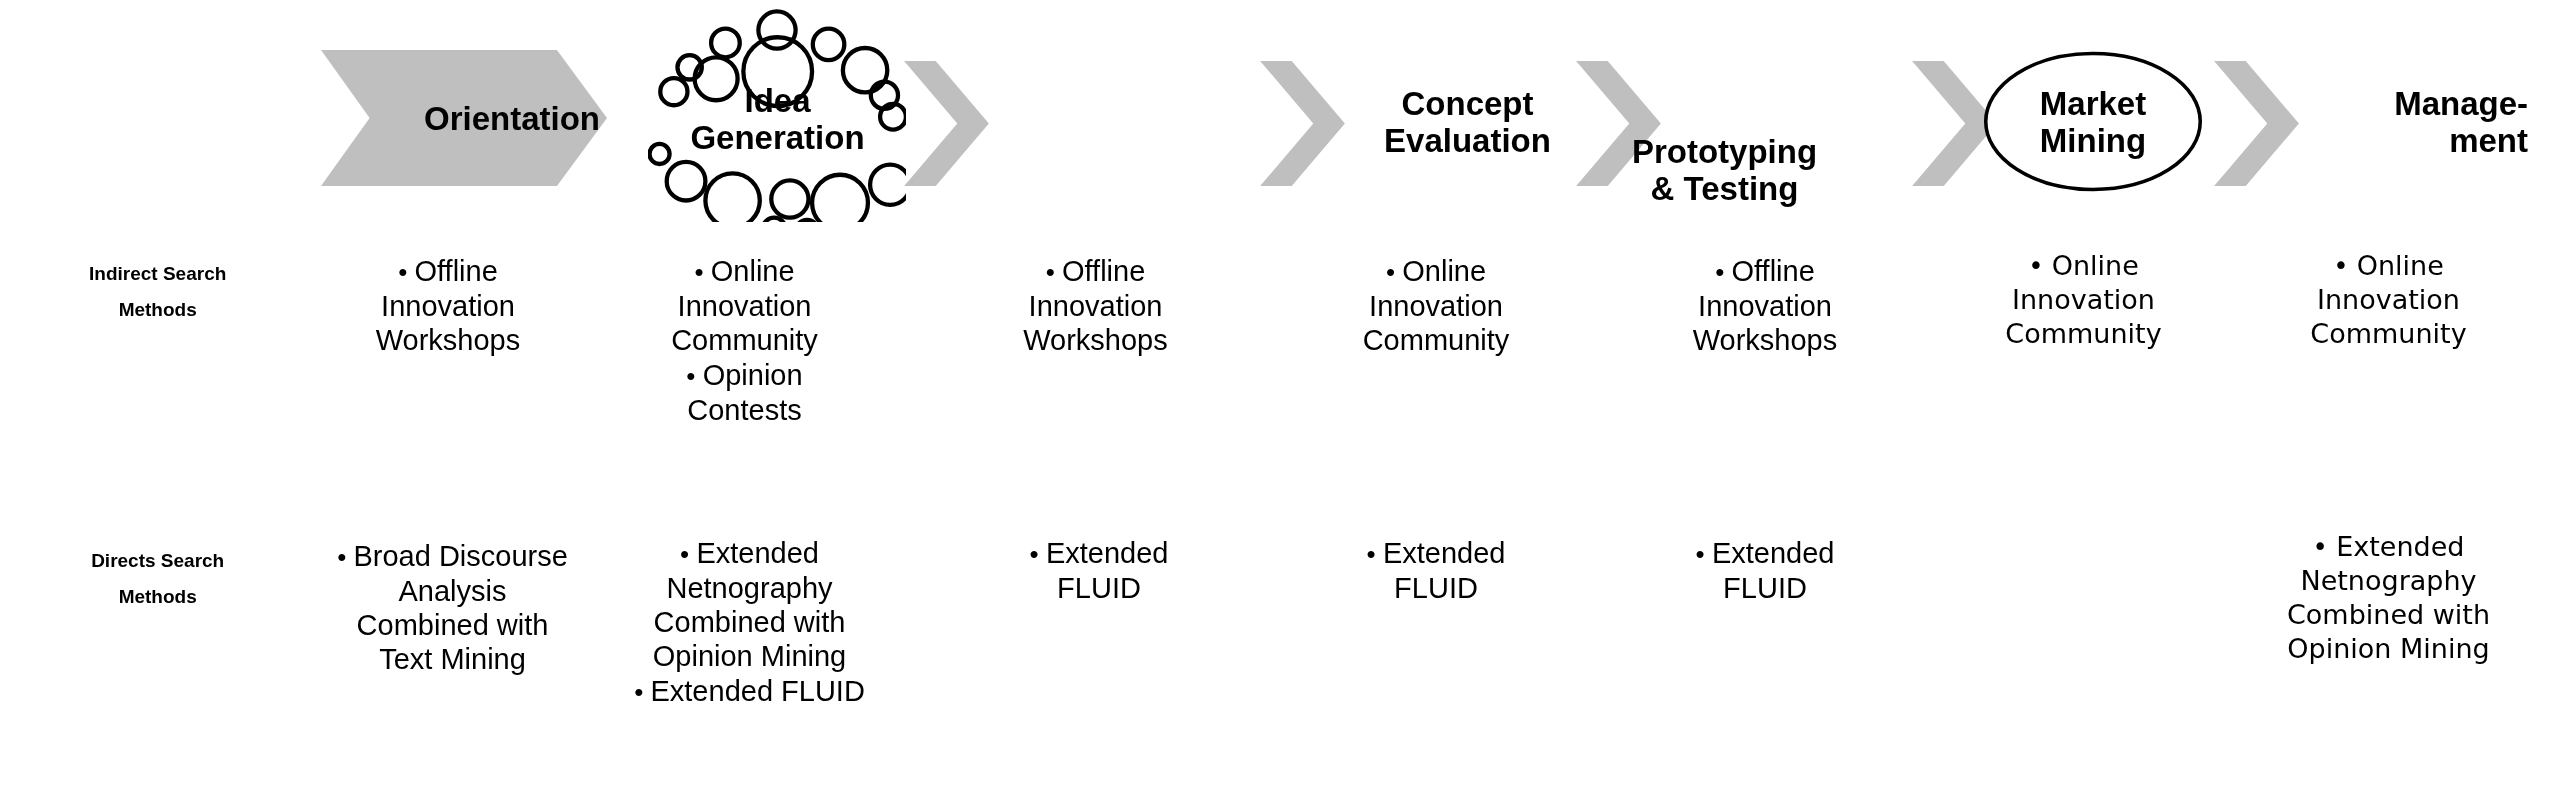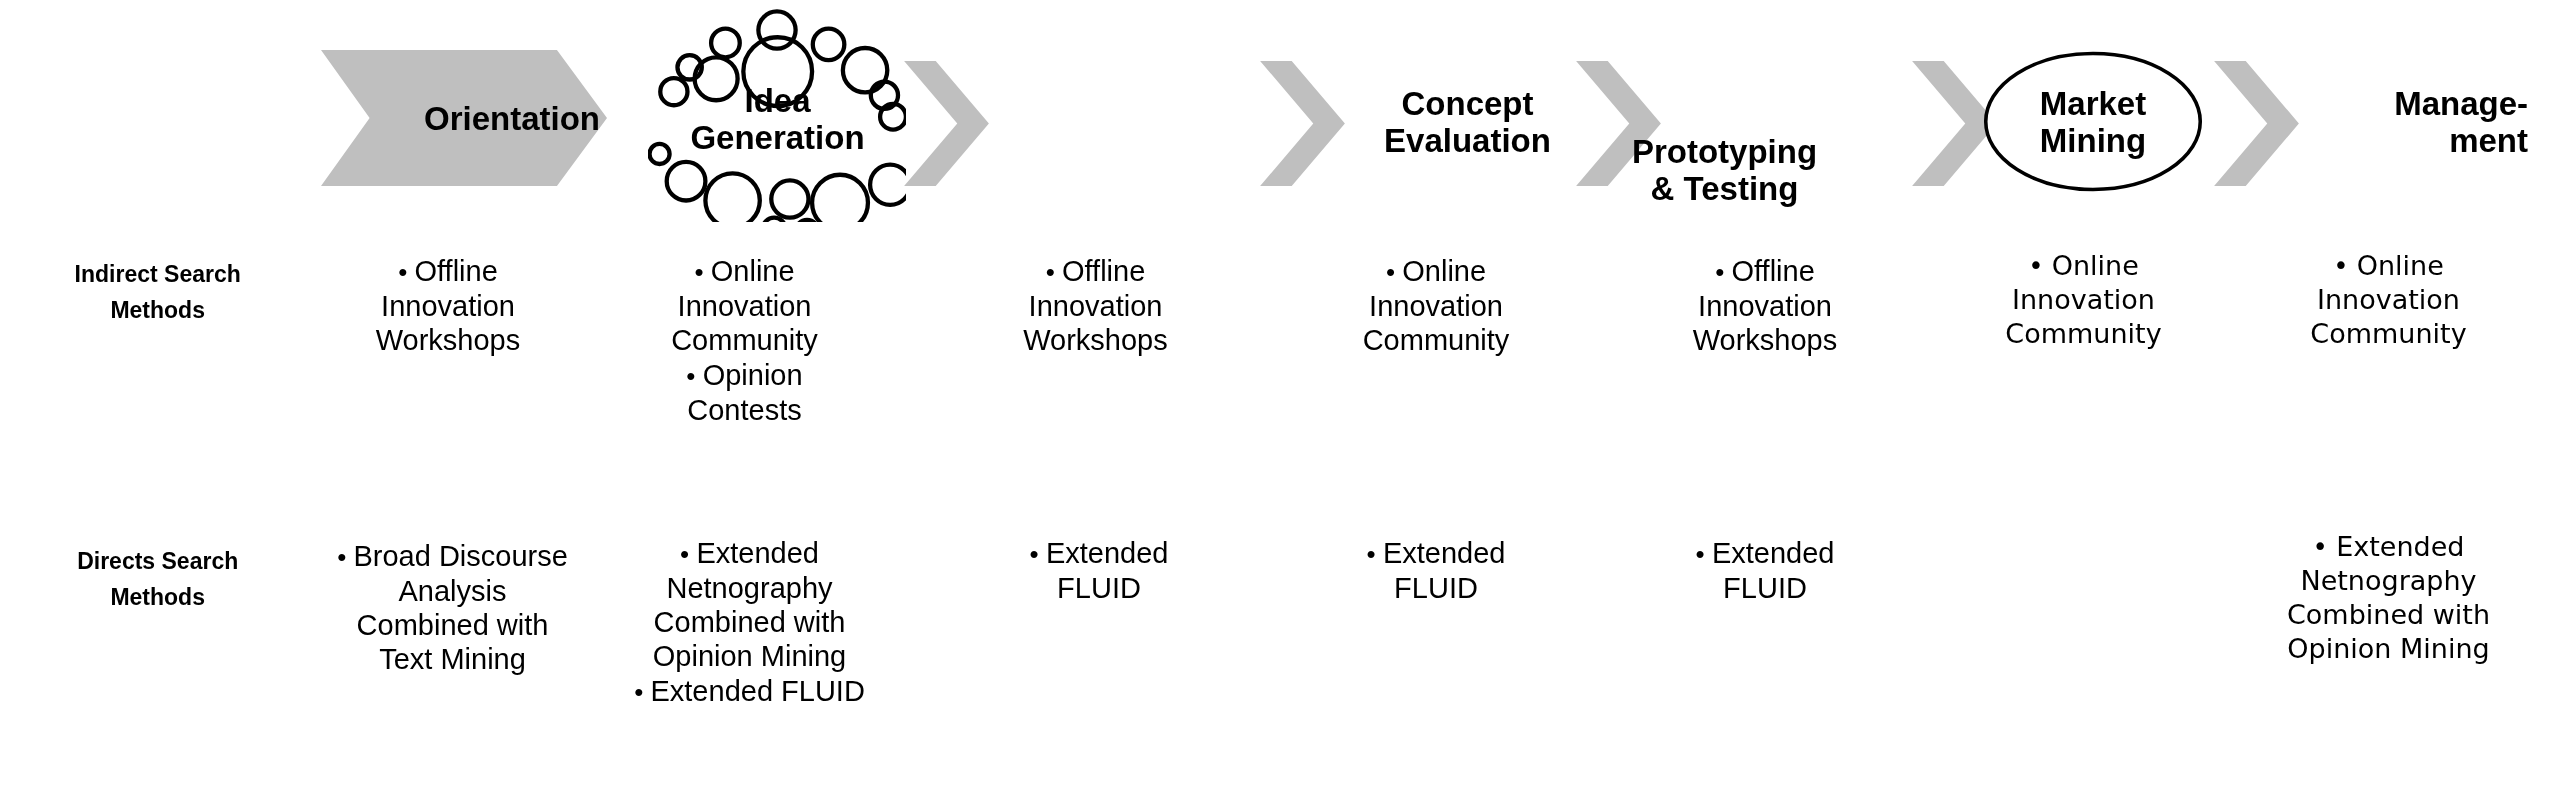--- a/index.html
+++ b/index.html
@@ -35,21 +35,21 @@
   .bubble-cluster{position:absolute;}
   .bubble-cluster svg{display:block;}
 
   .oval{position:absolute;}
   .oval svg{display:block;}
 
   
   .row-label{
     position:absolute;
     font-weight:bold;
-    font-size:23px;
+    font-size:19px;
     line-height:36px;
     text-align:center;
     white-space:pre-line;
   }
   .cell{
     position:absolute;
     font-size:29px;
     line-height:34px;
     text-align:center;
   }

